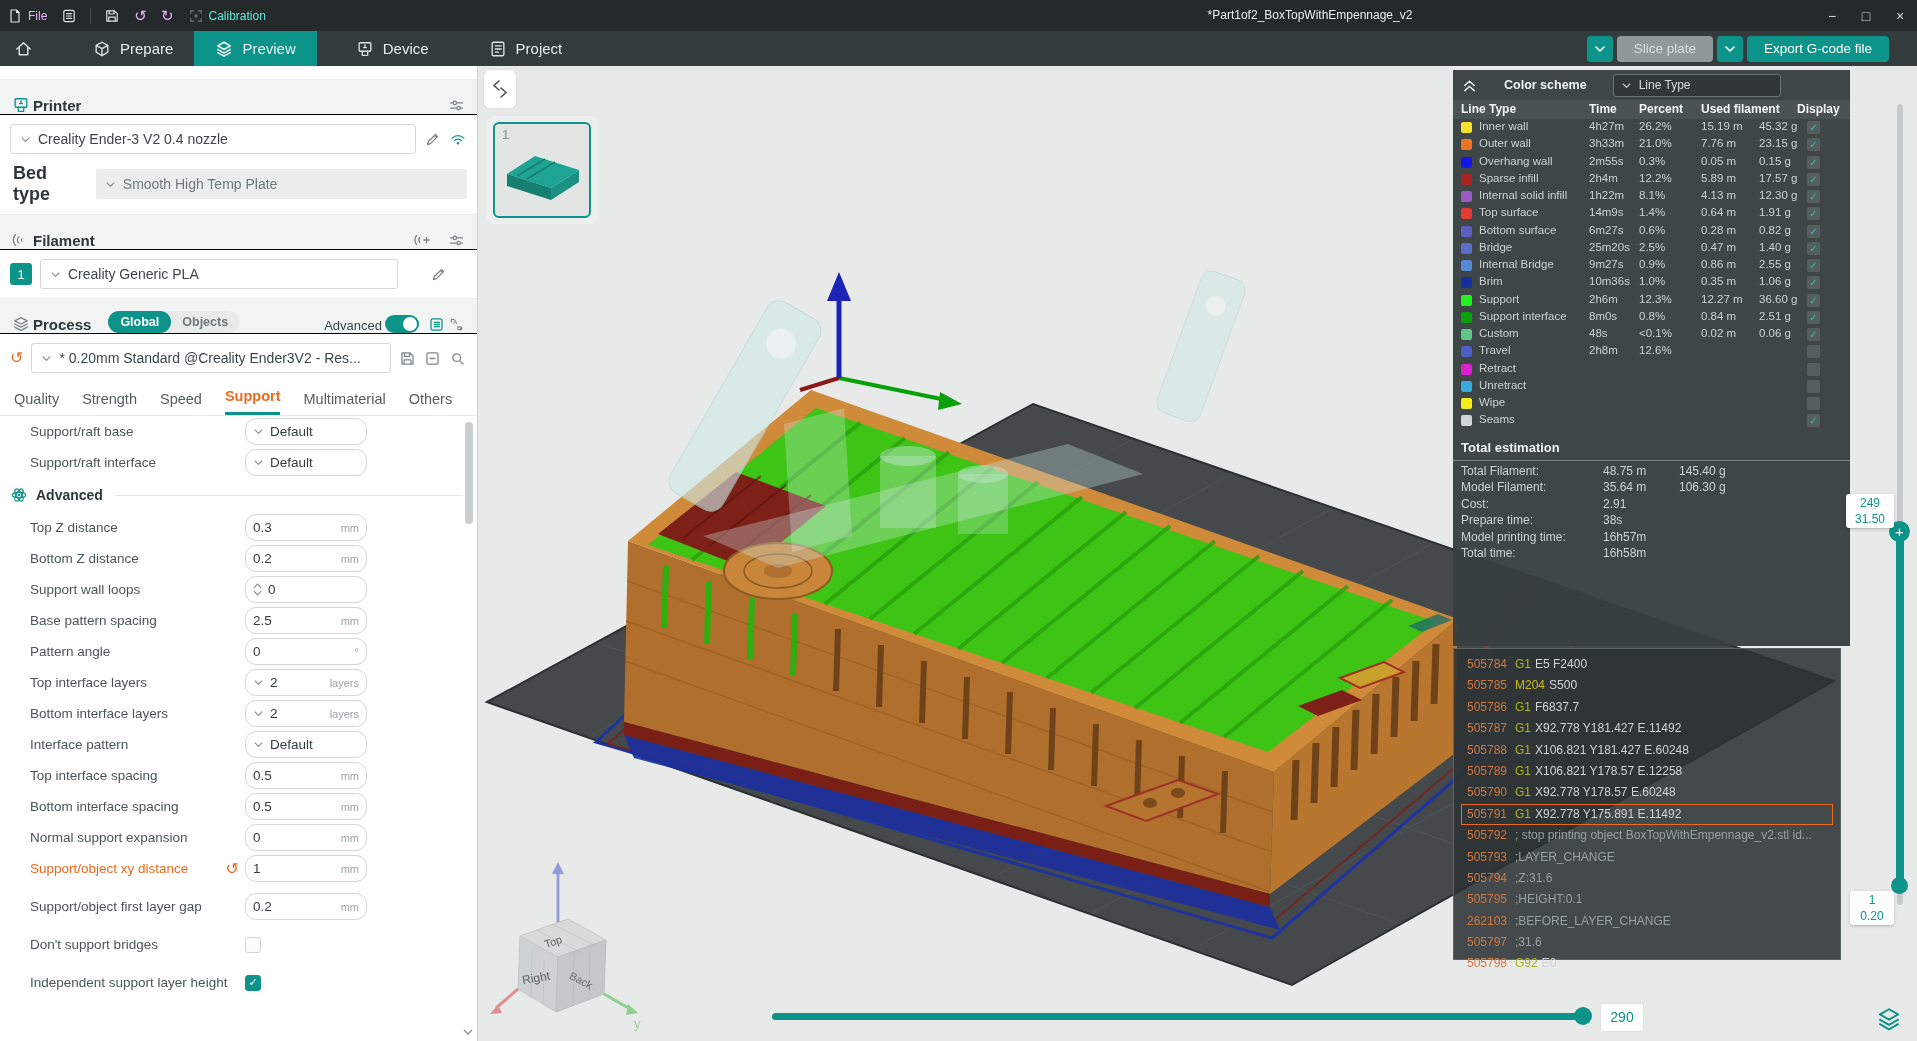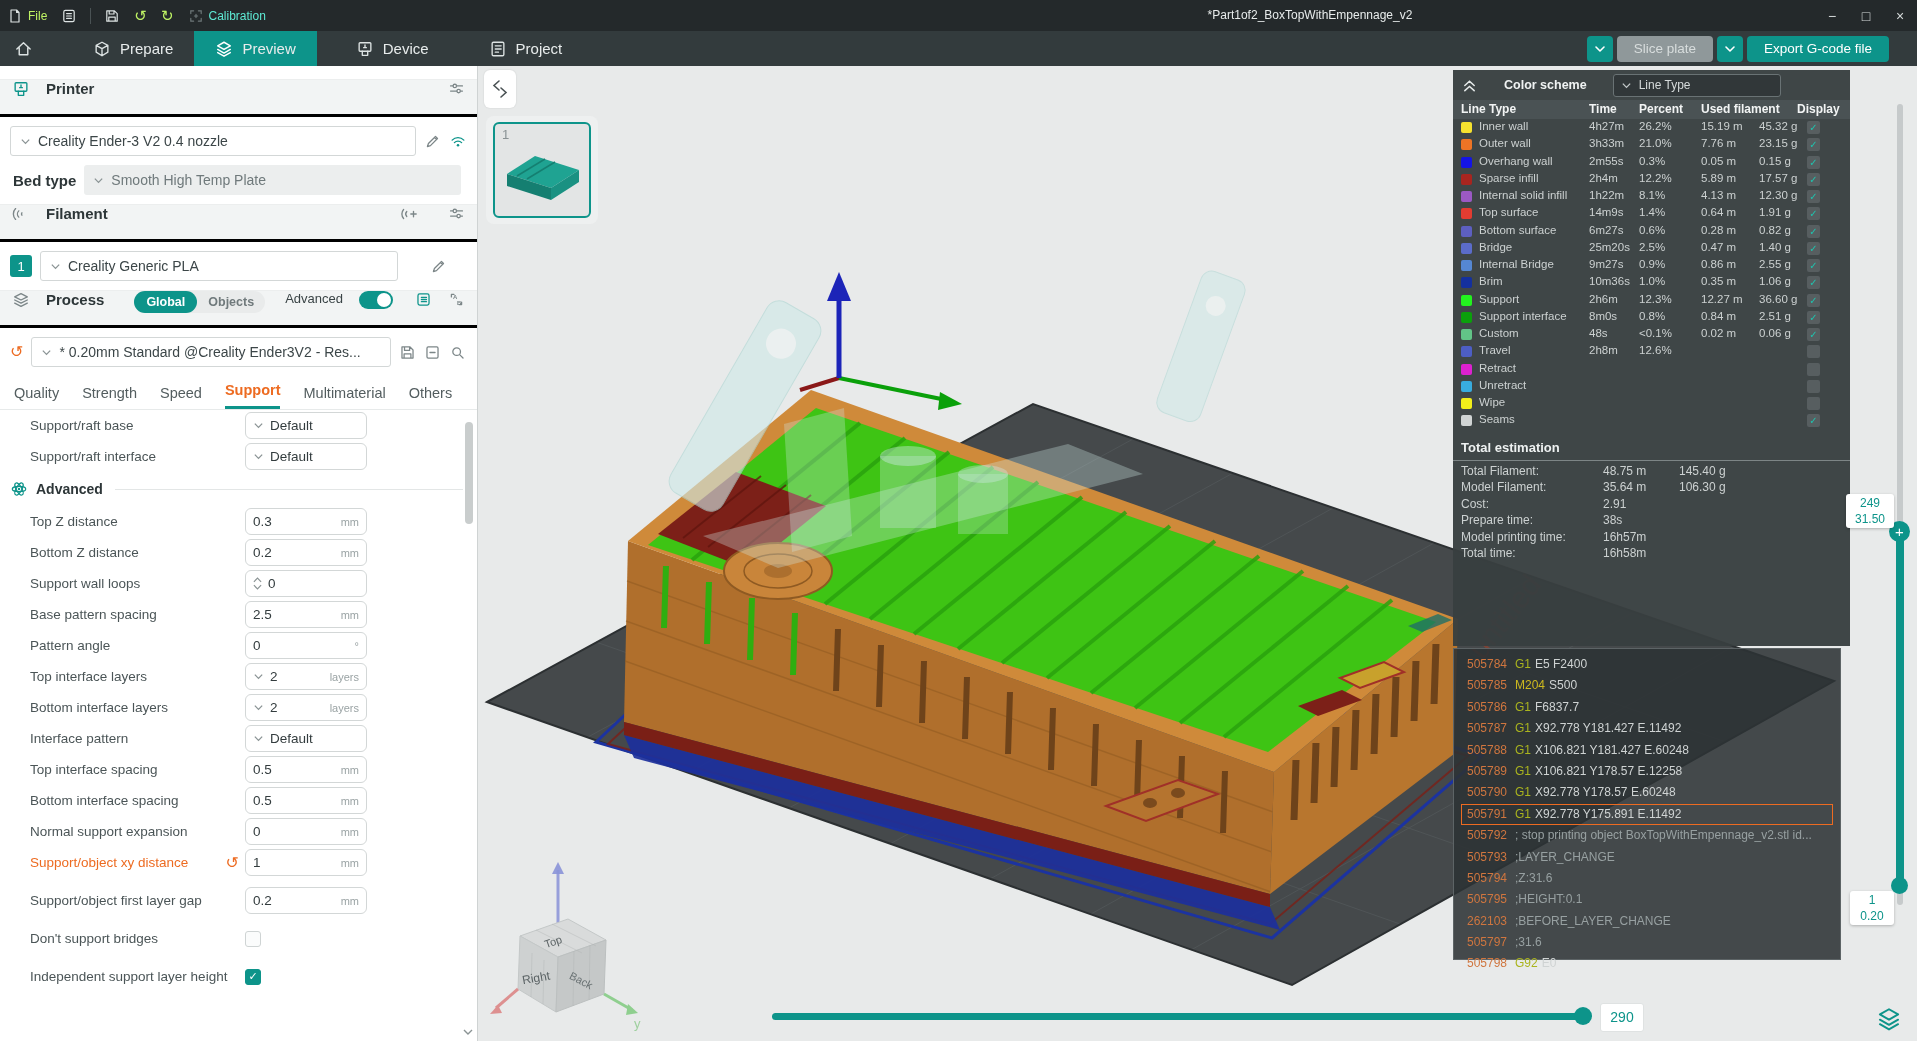--- a/index.html
+++ b/index.html
@@ -7,21 +7,21 @@
        font-family:"Liberation Sans",sans-serif;background:#e8eaea;color:#333}
   svg{display:block}
   .ico{stroke:#dde3e3;fill:none;stroke-width:1.5;stroke-linecap:round;stroke-linejoin:round}
   .ico-gray{stroke:#7c8688;fill:none;stroke-width:1.5;stroke-linecap:round;stroke-linejoin:round}
   .ico-teal{stroke:#0d948a;fill:none;stroke-width:1.5;stroke-linecap:round;stroke-linejoin:round}
   .ico-white{stroke:#fff;fill:none;stroke-width:1.6;stroke-linecap:round;stroke-linejoin:round}
 
   
   #titlebar{position:absolute;left:0;top:0;right:0;height:31px;background:#24292b;
             display:flex;align-items:center;z-index:20}
-  .tbi{height:31px;display:flex;align-items:center;justify-content:center;padding:0 7px;color:#bef264;font-size:12px;gap:5px}
+  .tbi{height:31px;display:flex;align-items:center;justify-content:center;padding:0 7px;color:#f0abfc;font-size:12px;gap:5px}
   .tb-sep{width:1px;height:16px;background:#4a5254;margin:0 6px}
   #tb-calib{color:#5eead4}
   #tb-title{position:absolute;left:1160px;width:300px;text-align:center;font-size:12px;color:#e8ecec;line-height:31px}
   #winbtns{position:absolute;right:0;top:0;display:flex}
   .wb{width:34px;height:31px;display:flex;align-items:center;justify-content:center;color:#d5dada;font-size:14px}
 
   
   #navbar{position:absolute;left:0;top:31px;right:0;height:35px;background:#333b3d;
           display:flex;align-items:center;z-index:20;color:#e8ecec}
   #home-btn{width:46px;height:35px;display:flex;align-items:center;justify-content:center}
@@ -29,30 +29,30 @@
   .nav-tab.active{background:#0d948a}
   #nav-right{position:absolute;right:26px;top:0;height:35px;display:flex;align-items:center;gap:4px}
   .chev-btn{width:26px;height:26px;background:#0d948a;border-radius:4px;color:#fff;display:flex;align-items:center;justify-content:center}
   .nav-btn{height:26px;border-radius:4px;font-size:13.5px;line-height:26px;padding:0 17px;}
   #slice-btn{background:#8f989a;color:#d8dddd}
   #export-btn{background:#0d948a;color:#fff}
 
   
   #left-panel{position:absolute;left:0;top:66px;width:478px;bottom:0;background:#fff;
               border-right:1px solid #cfd3d3;z-index:10;box-sizing:border-box}
-  .lp-head{height:34px;background:#f2f4f4;display:flex;align-items:flex-start;gap:16px;padding:0 12px;color:#2d3638;
-           font-size:15px;font-weight:700;border-bottom:3px solid #000000;border-top:1px solid #eceeee}
+  .lp-head{height:34px;background:#f2f4f4;display:flex;align-items:flex-end;gap:3px;padding:0 12px;color:#2d3638;
+           font-size:15px;font-weight:700;border-bottom:1px solid #000000;border-top:1px solid #eceeee}
   .lp-head .sp{flex:1}
   .lp-row{display:flex;align-items:center;gap:8px;padding:0 10px;margin:9px 0}
   .sel{height:30px;border:1px solid #d3d7d7;border-radius:3px;display:flex;align-items:center;gap:7px;
        padding:0 9px;font-size:14px;color:#3c4648;background:#fff;box-sizing:border-box;white-space:nowrap;overflow:hidden}
   .sel .txt{overflow:hidden;text-overflow:ellipsis;white-space:nowrap}
   .chev{flex:none}
   #printer-sel{width:406px}
-  #bed-label{font-size:15px;font-weight:700;color:#2d3638;margin-left:3px}
+  #bed-label{font-size:18px;font-weight:700;color:#2d3638;margin-left:3px}
   #bed-sel{width:377px;background:#eceeee;border:none;color:#6f797b}
   .slot-badge{width:22px;height:22px;background:#0d948a;color:#fff;border-radius:3px;font-size:13px;
               display:flex;align-items:center;justify-content:center}
   #filament-sel{width:358px}
   .pill{background:#e9ebeb;border-radius:11px;display:flex;height:22px;font-size:12.5px;margin-left:14px}
   .pill .on{background:#0d948a;color:#fff;border-radius:11px;padding:0 12px;line-height:22px}
   .pill .off{color:#707a7c;padding:0 11px;line-height:22px}
   #adv-label{font-size:13px;color:#3a4446;margin-left:auto}
   .switch{width:34px;height:18px;border-radius:9px;background:#0d948a;position:relative;flex:none}
   .switch i{position:absolute;right:2px;top:2px;width:14px;height:14px;border-radius:50%;background:#fff}
@@ -61,21 +61,21 @@
   #ptabs{display:flex;gap:23px;padding:0 14px;height:33px;align-items:flex-end;border-bottom:1px solid #e7eaea;
          font-size:14.5px;color:#535d5f}
   #ptabs span{padding-bottom:8px}
   #ptabs .active{color:#ed6b21;font-weight:700;border-bottom:3px solid #0d948a}
 
   #settings-rows{position:relative}
   .srow{display:flex;align-items:center;min-height:31px;padding:0 110px 0 30px}
   .srow.tall{min-height:45px}
   .slabel{flex:1;font-size:13.5px;color:#4b5557;line-height:1.18;padding-right:8px}
   .slabel.mod{color:#ed6b21}
-  .ctrl{width:122px;height:27px;border:1px solid #d3d7d7;border-radius:6px;display:flex;align-items:center;
+  .ctrl{width:122px;height:27px;border:1px solid #d3d7d7;border-radius:11px;display:flex;align-items:center;
         padding:0 7px;gap:6px;background:#fff;box-sizing:border-box;flex:none}
   .val{font-size:13.5px;color:#333c3e;white-space:nowrap}
   .unit{margin-left:auto;font-size:11px;color:#9aa3a4}
   .sec{display:flex;align-items:center;gap:8px;height:34px;padding:0 10px;font-weight:700;font-size:14px;color:#2d3638}
   .sec .line{flex:1;height:1px;background:#e3e6e6;margin-left:4px;margin-right:4px}
   .cb{width:16px;height:16px;border:1px solid #cfd4d4;border-radius:3px;background:#fbfcfc;flex:none;
       display:flex;align-items:center;justify-content:center;font-size:11px;color:#fff;box-sizing:border-box;margin-right:106px}
   .cb.on{background:#0d948a;border-color:#0d948a}
   .swatch-pat{width:17px;height:17px;border:1px solid #bfc6c6;border-radius:2px;flex:none;
      background:repeating-linear-gradient(45deg,#2aa79d 0 1.5px,transparent 1.5px 4.5px),

